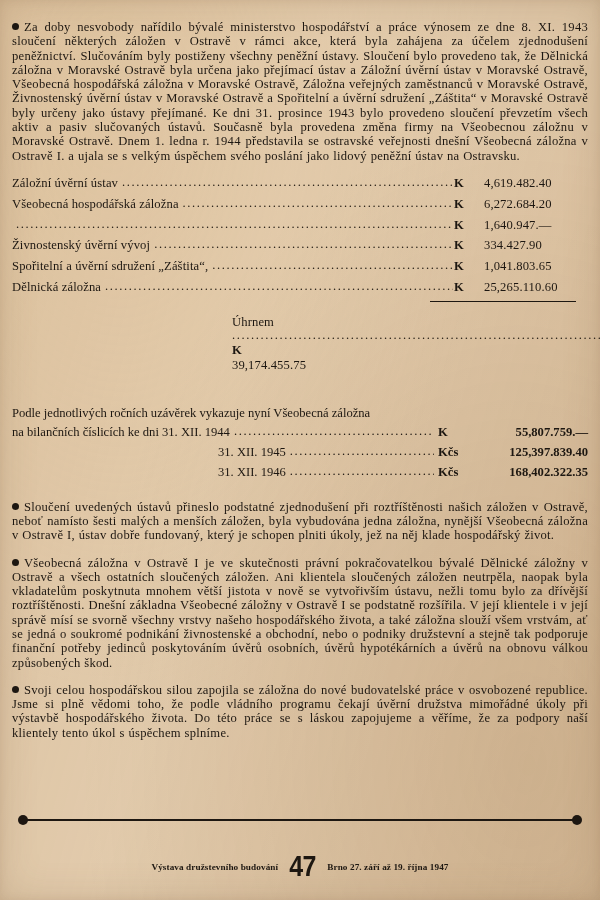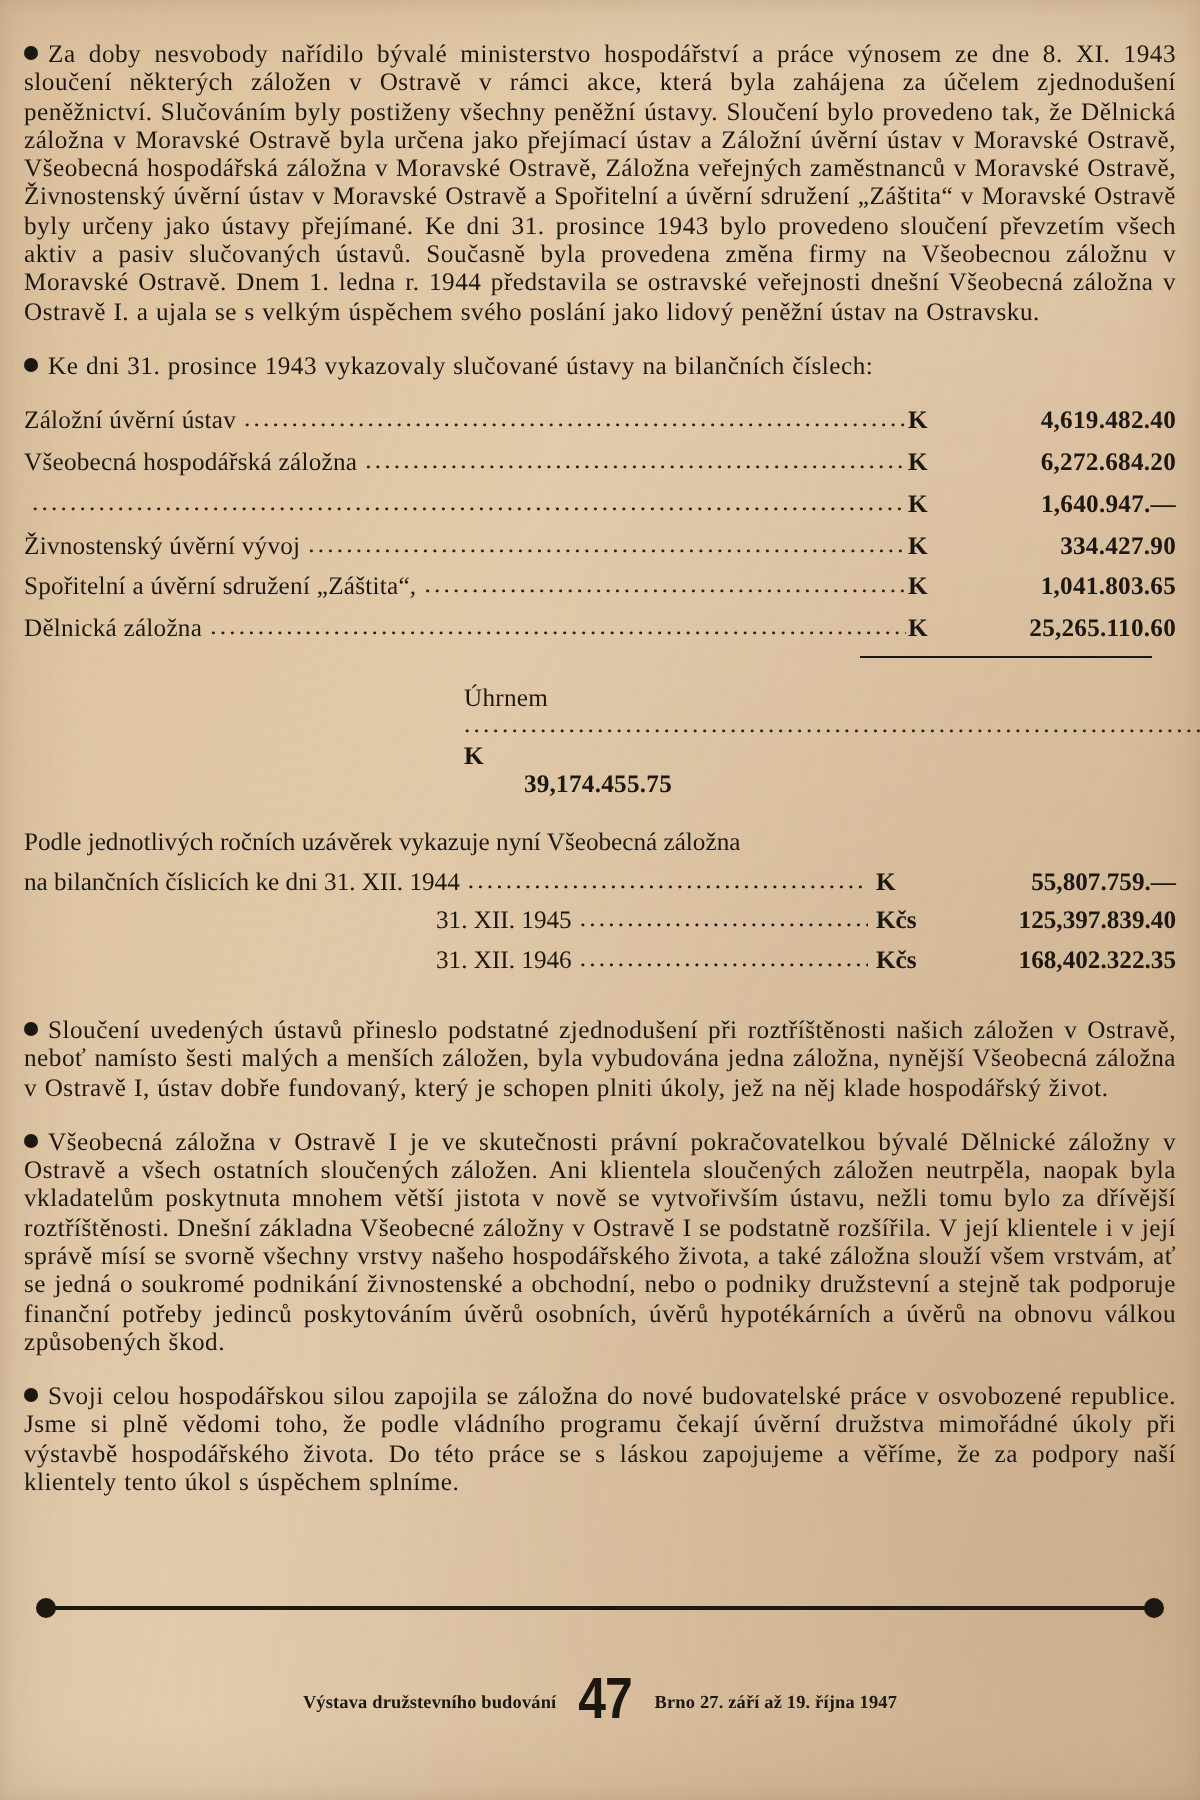--- a/index.html
+++ b/index.html
@@ -81,35 +81,34 @@
   }
   .led-cur {
     flex: 0 0 auto;
     text-align: left;
     width: 30px;
     font-weight: 700;
   }
   .led-val {
     flex: 0 0 auto;
     width: 104px;
-    text-align: right;
-    font-weight: 700;
+    font-weight: 400;
     letter-spacing: 0.01em;
   }
   .total-row { margin-top: 12px; margin-bottom: 0; flex-direction: column; }
   .total-row .led-label { margin-left: 220px; }
   .total-rule {
     position: absolute;
     height: 1.4px;
     background: #1d1711;
     right: 12px;
     width: 146px;
   }
   
-  .yearly { margin-top: 15px; font-size: 12.6px; line-height: 14.3px; }
+  .yearly { margin-top: 34px; font-size: 12.6px; line-height: 14.3px; }
   .yearly-lead { margin-bottom: 5px; }
   .yrow {
     display: flex;
     align-items: flex-start;
     margin-bottom: 5.5px;
     white-space: nowrap;
   }
   .y-label { flex: 0 0 auto; }
   .y-label.indent { margin-left: 206px; }
   .y-dots {
@@ -117,21 +116,21 @@
     overflow: hidden;
     margin: 0 4px;
     letter-spacing: 1.6px;
     transform: translateY(-1px);
   }
   .y-cur { flex: 0 0 auto; width: 34px; font-weight: 700; }
   .y-val { flex: 0 0 auto; width: 116px; text-align: right; font-weight: 700; }
   
   .footer-wrap {
     position: absolute;
-    left: 0; right: 0; bottom: 16px;
+    left: 0; right: 0; bottom: 0;
     z-index: 3;
   }
   .dot-rule {
     position: relative;
     height: 10px;
     margin: 0 18px 30px 18px;
   }
   .dot-rule .bar {
     position: absolute;
     left: 7px; right: 7px; top: 4px;
@@ -170,21 +169,20 @@
 <body>
 
 <div class="paper-grain"></div>
 <div class="edge-shade"></div>
 
 <div class="page">
 
   <p class="para"><span class="bullet"></span><span>Za doby nesvobody nařídilo bývalé ministerstvo hospodářství a práce výnosem ze dne 8. XI. 1943 sloučení některých záložen v Ostravě v rámci akce, která byla zahájena za účelem zjednodušení peněžnictví. Slučováním byly postiženy všechny peněžní ústavy. Sloučení bylo provedeno tak, že Dělnická záložna v Moravské Ostravě byla určena jako přejímací ústav a Záložní úvěrní ústav v Moravské Ostravě, Všeobecná hospodářská záložna v Moravské Ostravě, Záložna veřejných zaměstnanců v Moravské Ostravě, Živnostenský úvěrní ústav v Moravské Ostravě a Spořitelní a úvěrní sdružení „Záštita“ v Moravské Ostravě byly určeny jako ústavy přejímané. Ke dni 31. prosince 1943 bylo provedeno sloučení převzetím všech aktiv a pasiv slučovaných ústavů. Současně byla provedena změna firmy na Všeobecnou záložnu v Moravské Ostravě. Dnem 1. ledna r. 1944 představila se ostravské veřejnosti dnešní Všeobecná záložna v Ostravě I. a ujala se s velkým úspěchem svého poslání jako lidový peněžní ústav na Ostravsku.</span></p>
 
 
-  <p class="para"><span class="bullet"></span><span>Ke dni 31. prosince 1943 vykazovaly slučované ústavy na bilančních číslech:</span></p>
 
   <div class="ledger">
 
     <div class="ledger-row">
       <span class="led-label">Záložní úvěrní ústav</span>
       <span class="led-dots">.....................................................................................................</span>
       <span class="led-cur">K</span>
       <span class="led-val">4,619.482.40</span>
     </div>
 

